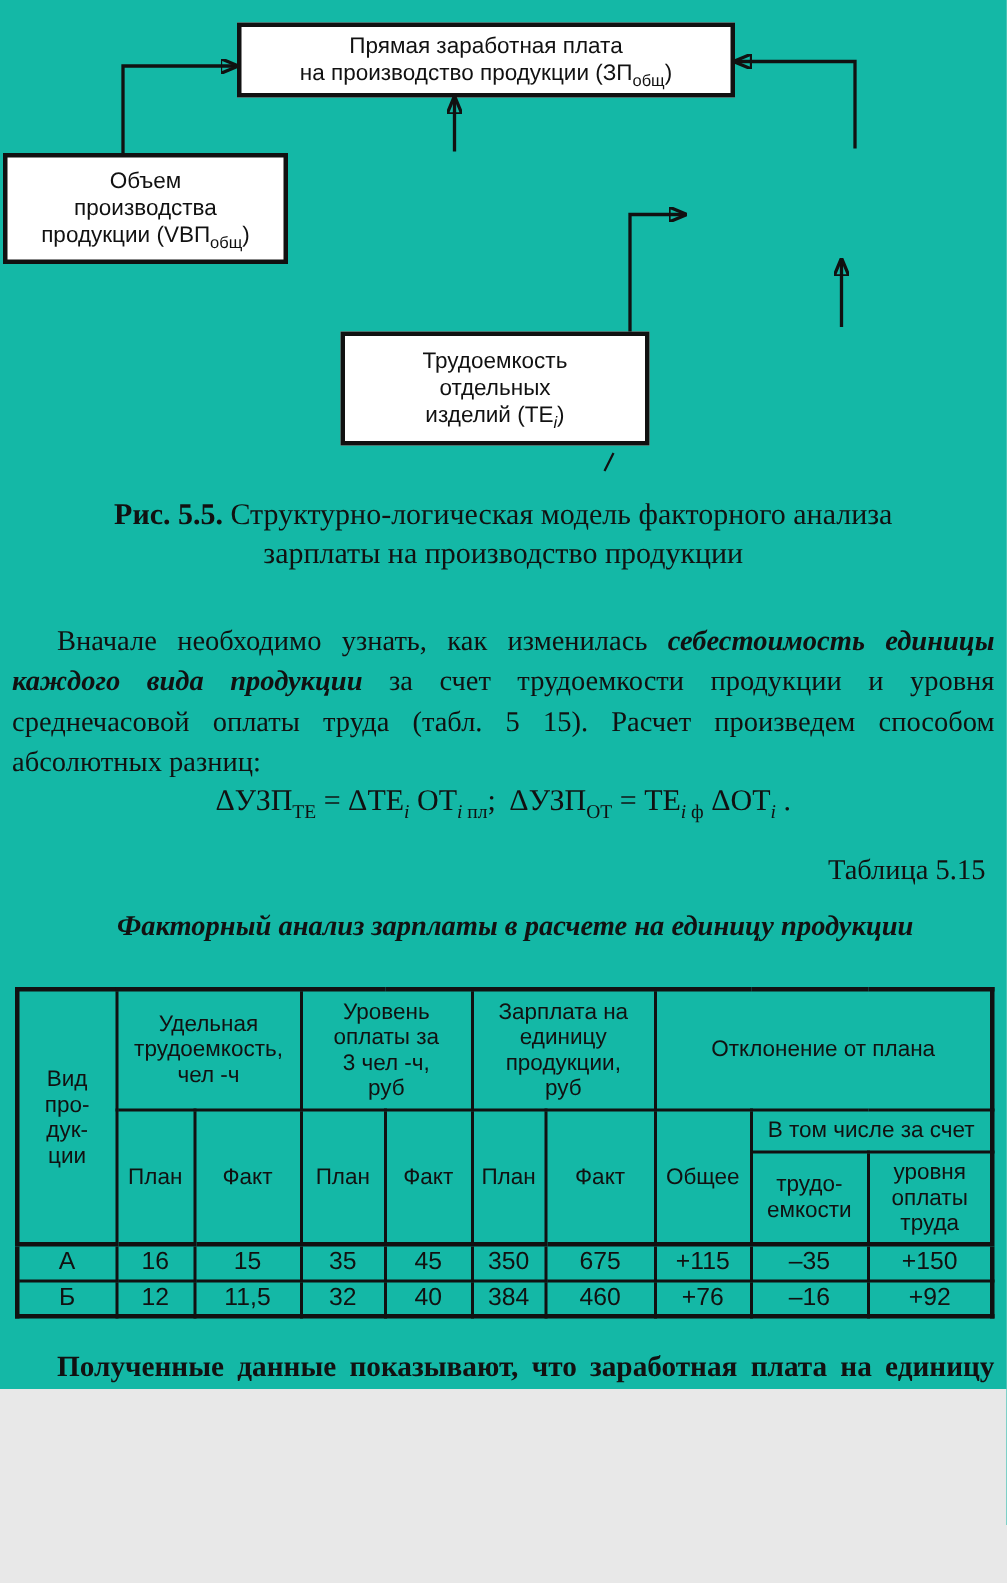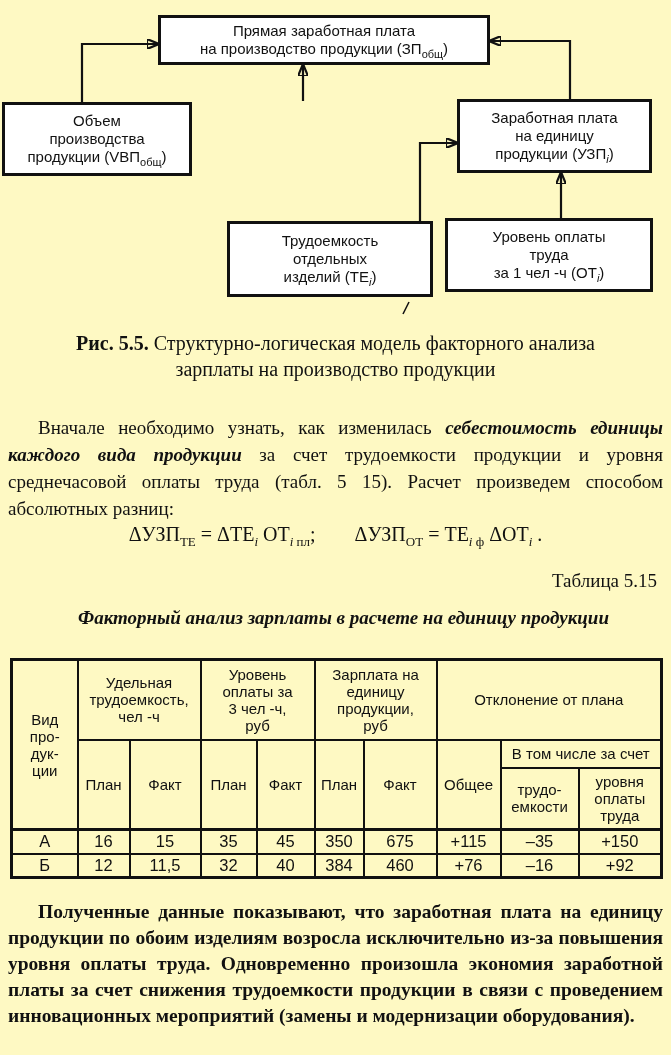--- a/index.html
+++ b/index.html
@@ -1,19 +1,19 @@
 <!DOCTYPE html>
 <html><head>
 <meta charset="utf-8">
 <style>
   * { margin:0; padding:0; box-sizing:border-box; }
   body { background:#e8e8e8; font-family:"Liberation Serif", serif; }
   .page {
-    position:relative; width:671px; height:1055px; margin:0 auto;
-    background:#fef9c3; color:#111; overflow:hidden;
+    position:relative; width:671px; height:926px; margin:0 auto;
+    background:#14b8a6; color:#111; overflow:hidden;
   }
   
   .diagram { position:absolute; left:0; top:0; width:671px; height:322px; }
   .dbox {
     position:absolute; border:3px solid #111; background:#fff;
     display:flex; align-items:center; justify-content:center;
     text-align:center; font-family:"Liberation Sans", sans-serif;
     font-size:15px; line-height:18px; color:#111;
   }
   .dbox sub { font-size:11px; line-height:0; }
@@ -25,21 +25,21 @@
   .caption b { font-weight:bold; }
   
   .para { position:absolute; left:8px; right:8px; text-align:justify;
     font-size:19px; line-height:27px; text-indent:30px; }
   .para .bi { font-weight:bold; font-style:italic; }
   .intro { top:414px; }
   .conclusion { top:899px; font-weight:600; font-size:19.5px; line-height:26px; }
   
   .formula { position:absolute; left:0; top:523px; width:100%;
     text-align:center; font-size:20px; }
-  .formula .eq { display:inline-block; margin:0 17px; white-space:nowrap; }
+  .formula .eq { display:inline-block; margin:0 2px; white-space:nowrap; }
   .formula sub { font-size:13px; }
   
   .tab-label { position:absolute; top:570px; right:14px; font-size:19px; }
   .tab-title { position:absolute; top:607px; left:0; width:100%;
     text-align:center; font-size:19px; font-weight:bold; font-style:italic;padding-left:16px; }
   
   table.ftable {
     position:absolute; left:10px; top:658px; width:650px;
     border-collapse:collapse; table-layout:fixed;
     font-family:"Liberation Sans", sans-serif; color:#111;
@@ -72,43 +72,29 @@
 
     <div class="dbox" style="left:2px;top:102px;width:190px;height:74px">
       <div>
         <span>Объем</span><br>
         <span>производства</span><br>
         <span>продукции (VВП</span><sub>общ</sub><span>)</span>
       </div>
     </div>
 
 
-    <div class="dbox" style="left:457px;top:99px;width:195px;height:74px">
-      <div>
-        <span>Заработная плата</span><br>
-        <span>на единицу</span><br>
-        <span>продукции (УЗП</span><sub><i>i</i></sub><span>)</span>
-      </div>
-    </div>
 
     <div class="dbox" style="left:227px;top:221px;width:206px;height:76px">
       <div>
         <span>Трудоемкость</span><br>
         <span>отдельных</span><br>
         <span>изделий (ТЕ</span><sub><i>i</i></sub><span>)</span>
       </div>
     </div>
 
-    <div class="dbox" style="left:445px;top:218px;width:208px;height:74px">
-      <div>
-        <span>Уровень оплаты</span><br>
-        <span>труда</span><br>
-        <span>за 1 чел -ч (ОТ</span><sub><i>i</i></sub><span>)</span>
-      </div>
-    </div>
 
     <svg class="arrows" width="671" height="322" viewBox="0 0 671 322">
       <defs>
         <marker id="ah" viewBox="0 0 12 10" markerWidth="12" markerHeight="10" refX="11" refY="5" orient="auto" markerUnits="userSpaceOnUse">
           <path d="M0,0 L12,5 L0,10 z" fill="#111" stroke="none"></path>
         </marker>
       </defs>
       <path d="M82 102 L82 44 L158 44" marker-end="url(#ah)"></path>
       <path d="M303 101 L303 65" marker-end="url(#ah)"></path>
       <path d="M570 99 L570 41 L490 41" marker-end="url(#ah)"></path>

